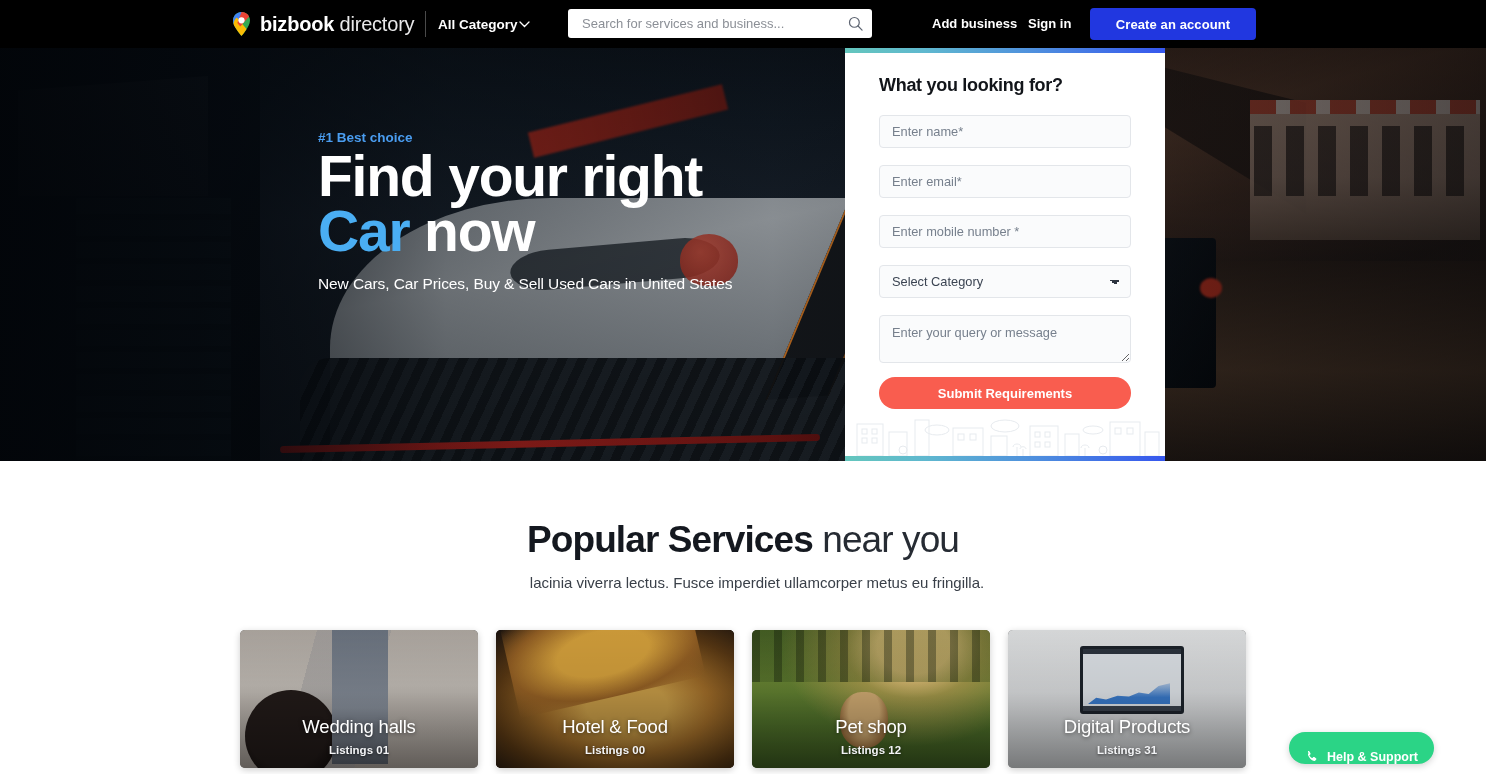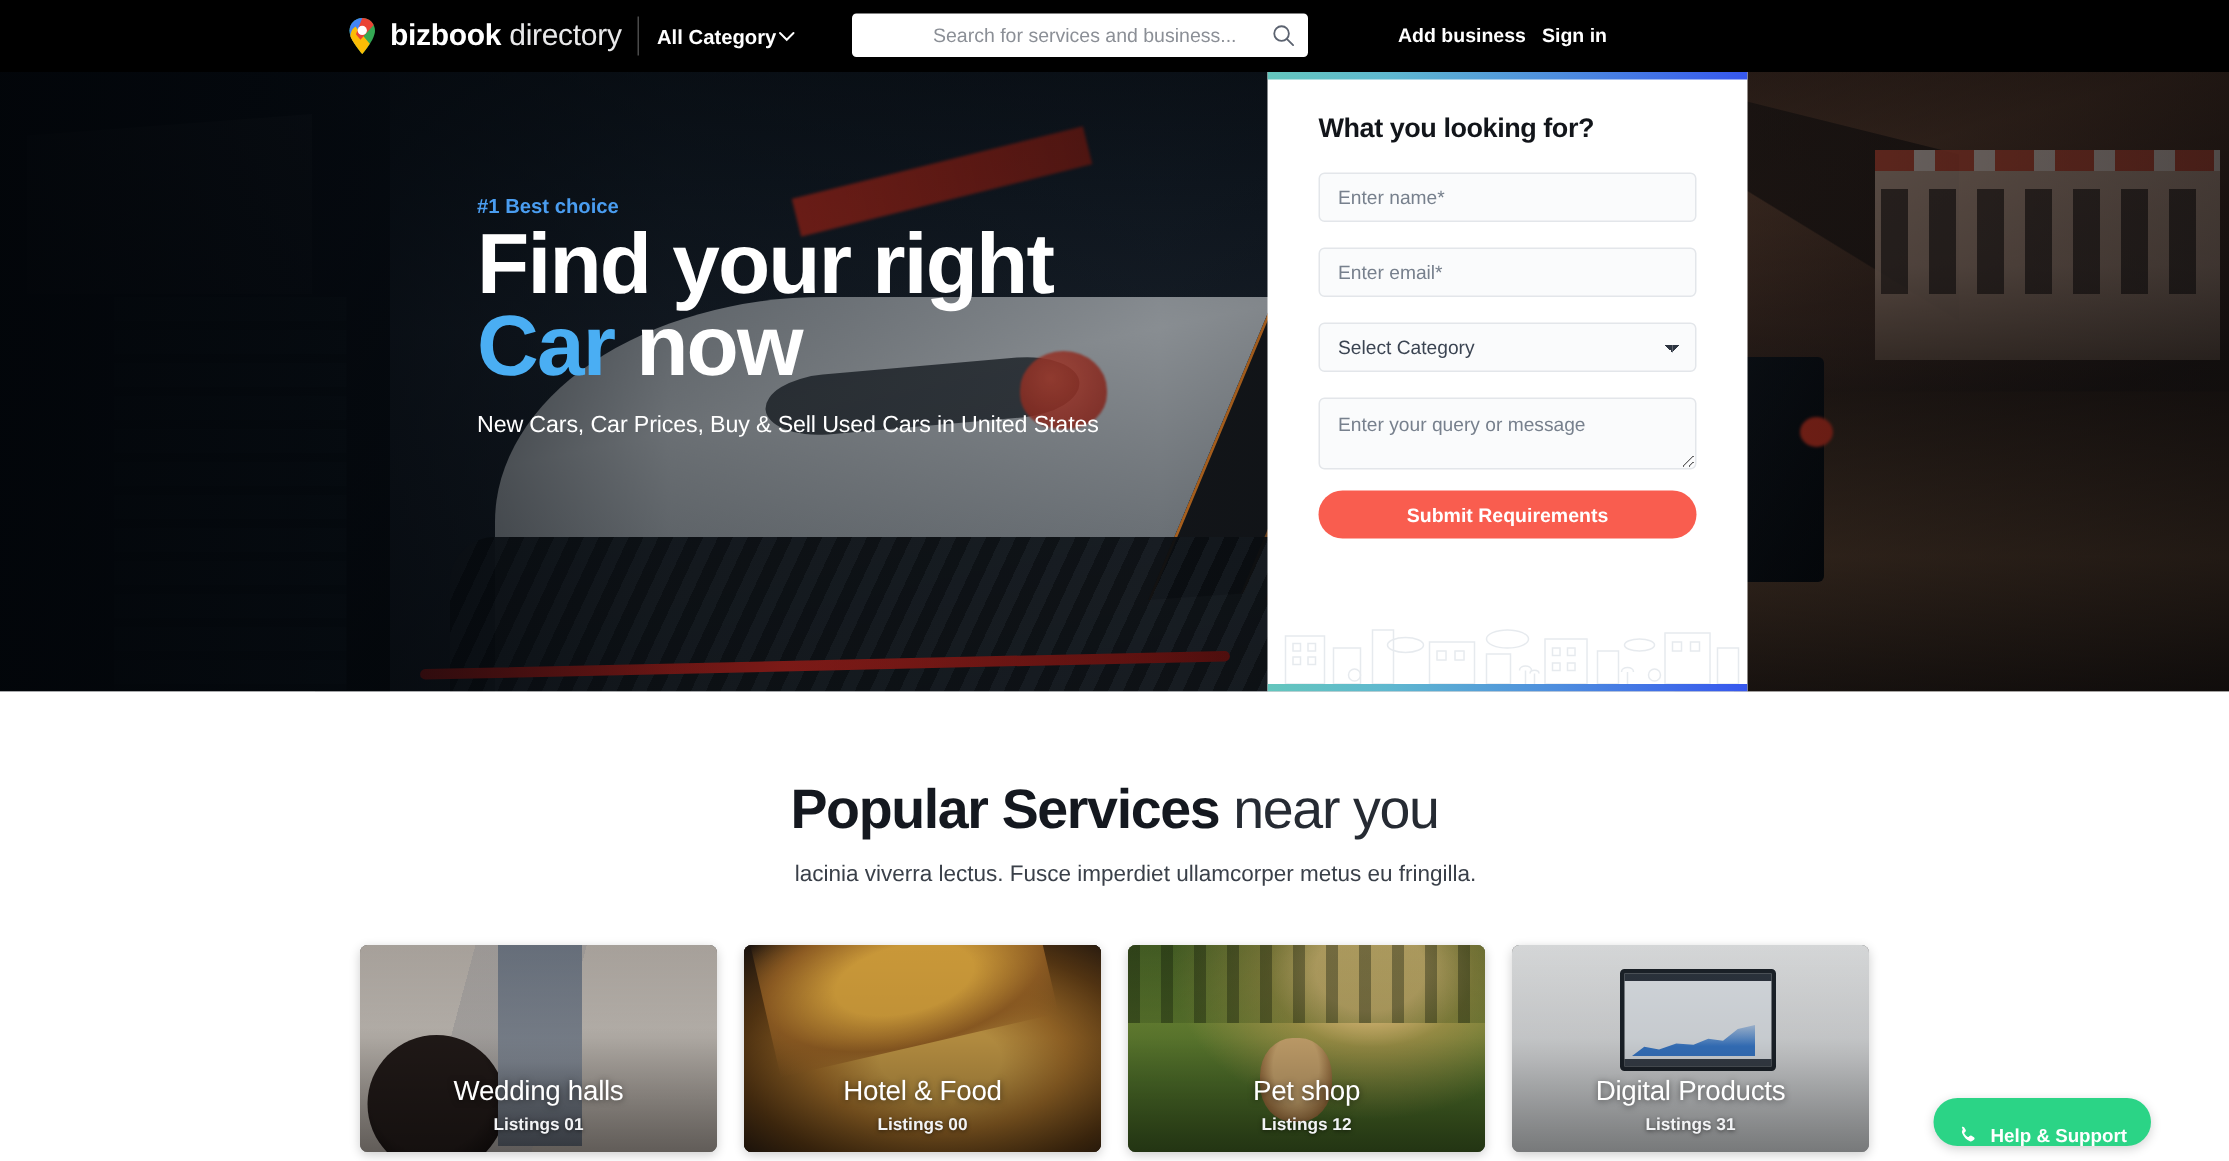--- a/index.html
+++ b/index.html
@@ -46,21 +46,21 @@
 
   .searchbox {
     position: absolute; left: 568px; top: 9px;
     width: 304px; height: 29px;
     background: #ffffff; border-radius: 3px;
     display: flex; align-items: center;
   }
   .searchbox input {
     flex: 1; border: 0; outline: 0; background: transparent;
     font-family: "Liberation Sans", sans-serif;
-    font-size: 13px; color: #333; padding: 0 8px 0 14px; margin-left: 40px;
+    font-size: 13px; color: #333; padding: 0 8px 0 14px;
   }
   .searchbox input::placeholder { color: #8b8f96; }
   .search-icon-btn {
     width: 34px; height: 29px; border: 0; background: transparent;
     display: flex; align-items: center; justify-content: center; cursor: pointer;
   }
   .nav-link {
     color: #ffffff; font-size: 13px; font-weight: 700;
     text-decoration: none; white-space: nowrap;
   }
@@ -423,20 +423,21 @@
       <button class="search-icon-btn">
         <svg width="15" height="15" viewBox="0 0 16 16">
           <circle cx="6.8" cy="6.8" r="5.2" stroke="#5c6370" stroke-width="1.3" fill="none"></circle>
           <line x1="10.7" y1="10.7" x2="15" y2="15" stroke="#5c6370" stroke-width="1.3" stroke-linecap="round"></line>
         </svg>
       </button>
     </div>
 
     <a class="nav-link nav-add" href="#">Add business</a>
     <a class="nav-link nav-signin" href="#">Sign in</a>
+    <button class="btn-create">Create an account</button>
   </div>
 
   <div class="hero">
     <div class="hero-bg">
       <div class="hero-center">
         <div class="hero-red-accent"></div>
         <div class="car-body"></div>
         <div class="car-hood-vent"></div>
         <div class="hero-helmet"></div>
         <div class="car-stripe s1"></div>
@@ -469,20 +470,21 @@
   </div>
 
   <div class="form-card">
     <div class="grad-bar"></div>
 
     <div class="form-inner">
       <div class="form-title">What you looking for?</div>
 
       <input class="fld" type="text" placeholder="Enter name*" style="">
       <input class="fld" type="email" placeholder="Enter email*" style="">
+      <input class="fld" type="tel" placeholder="Enter mobile number *" style="">
 
       <select class="fld">
         <option>Select Category</option>
       </select>
 
       <textarea class="fld" placeholder="Enter your query or message" style=""></textarea>
 
       <button class="btn-submit">Submit Requirements</button>
 
       <svg class="skyline" viewBox="0 0 320 40" preserveAspectRatio="none">

